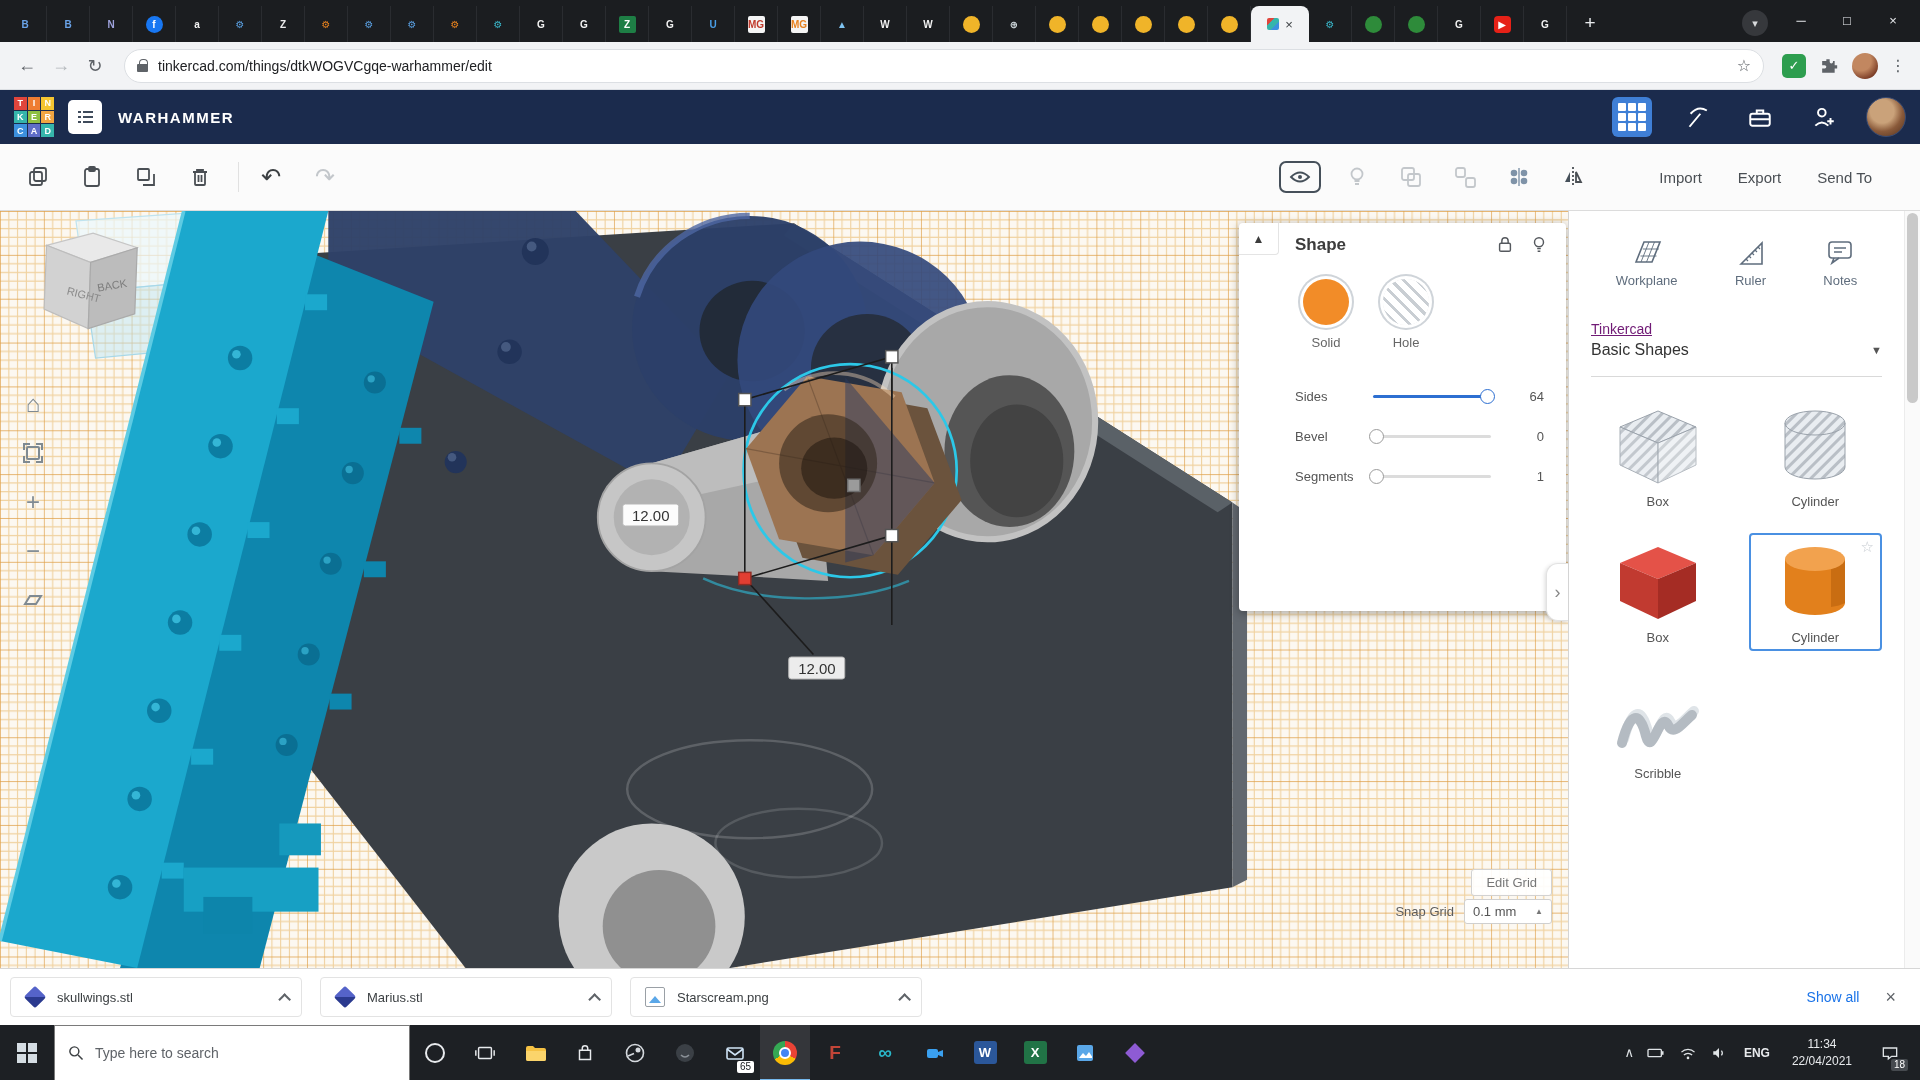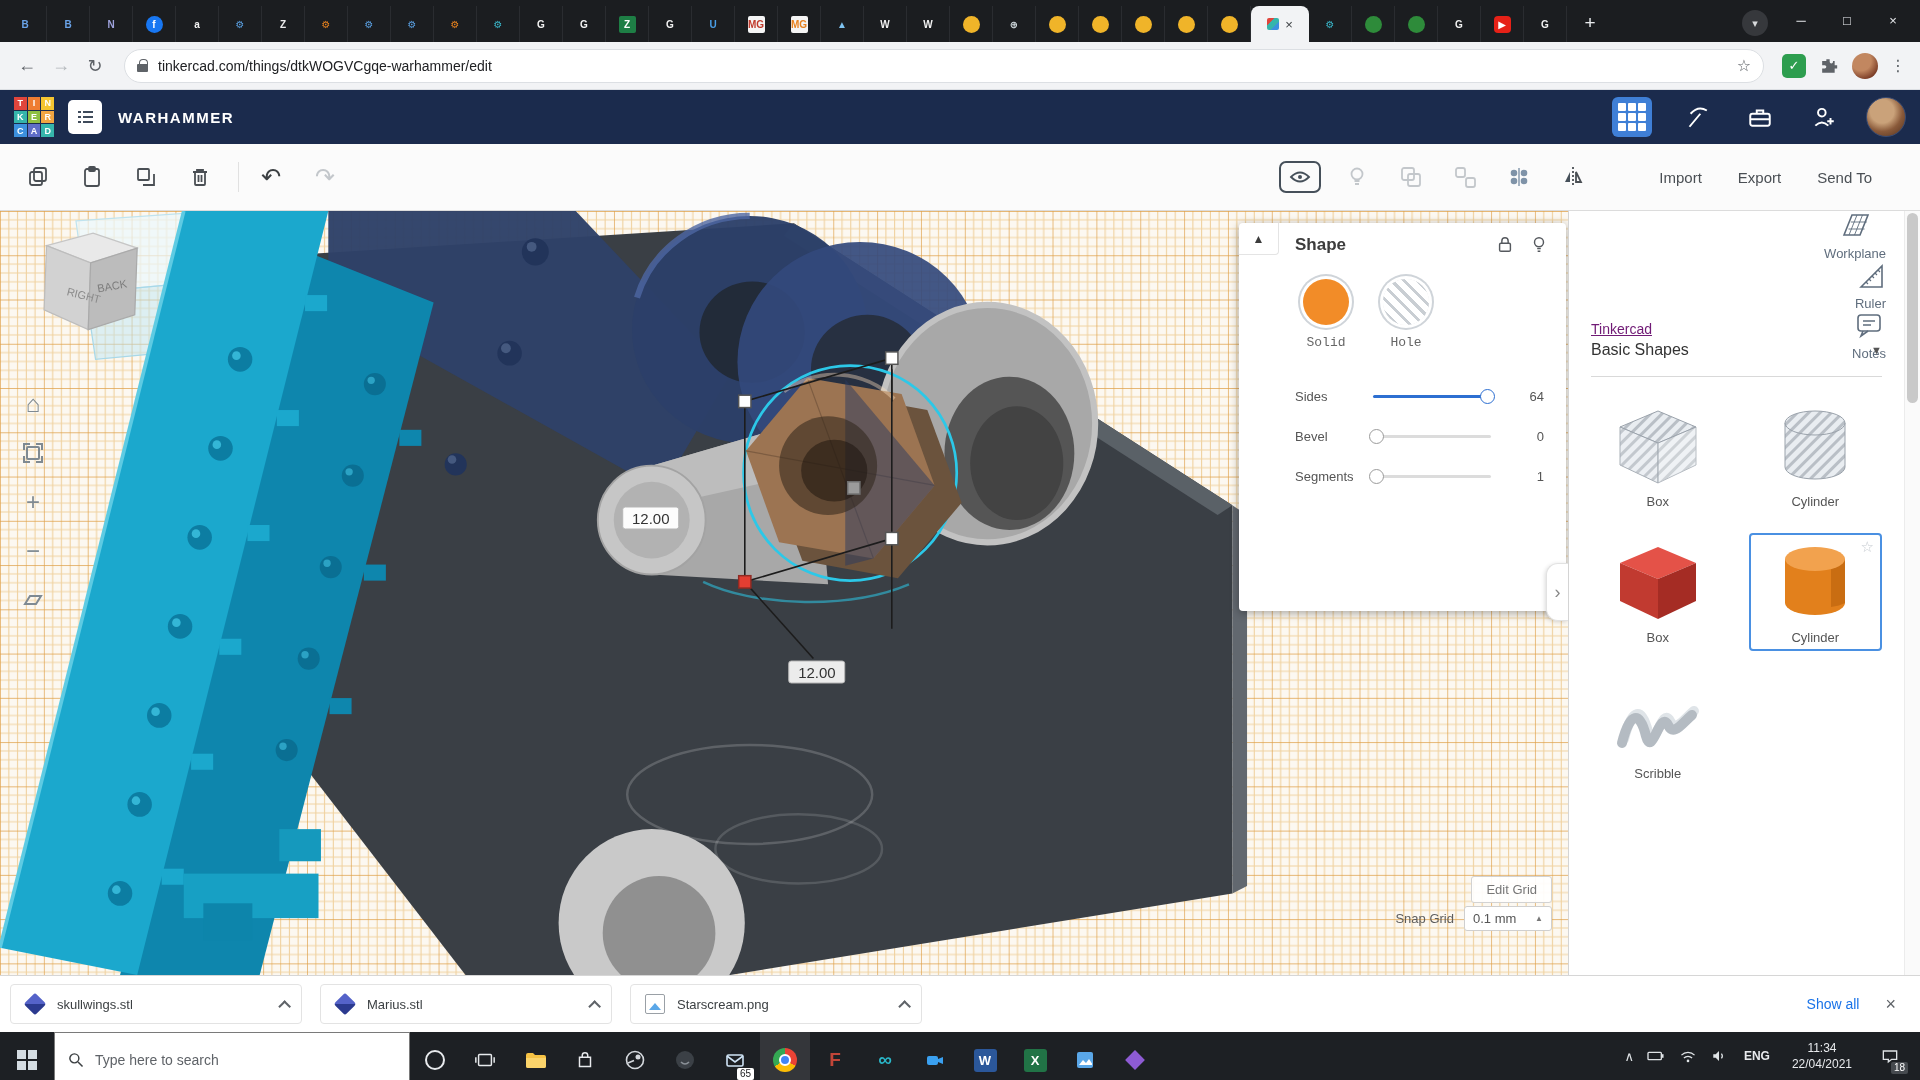--- a/index.html
+++ b/index.html
@@ -73,21 +73,21 @@
   .railbtn{width:34px;height:34px;color:#7f8a92;font-size:24px;text-shadow:0 0 4px #fff;border-radius:6px;}
   .railbtn svg{stroke:#7f8a92;fill:none;stroke-width:2;}
 
   
   #shapepanel{position:absolute;top:12px;right:2px;width:327px;height:388px;background:#fff;border-radius:4px;box-shadow:0 2px 10px rgba(0,0,0,.35);}
   .collapse-btn{position:absolute;top:0;left:0;width:40px;height:32px;border-right:1px solid #e4e4e4;border-bottom:1px solid #e4e4e4;border-radius:4px 0 4px 0;color:#3c3c3c;font-size:12px;}
   .panel-inner{padding:12px 18px 0 56px;}
   .panel-head{display:flex;align-items:center;}
   .panel-title{font-size:17px;font-weight:bold;color:#3c3c3c;flex:1;}
   .panel-head svg{stroke:#55595e;fill:none;stroke-width:1.6;margin-left:16px;}
-  .matrow{display:flex;gap:34px;margin:24px 0 6px 8px;font-family:Liberation Mono, monospace;}
+  .matrow{display:flex;gap:34px;margin:24px 0 6px 8px;}
   .mat{display:flex;flex-direction:column;align-items:center;cursor:pointer;}
   .matcircle{width:46px;height:46px;border-radius:50%;}
   .matcircle.solid{background:#f28c28;box-shadow:0 0 0 3px #fff,0 0 0 5px #cfd4d9;}
   .matcircle.hole{background:repeating-linear-gradient(45deg,#c9ced3 0 3px,#fff 3px 9px);box-shadow:0 0 0 3px #fff,0 0 0 5px #cfd4d9;}
   .matlabel{font-size:13px;color:#666;margin-top:10px;}
   .sliders{margin-top:26px;}
   .srow{display:flex;align-items:center;height:40px;}
   .slabel{width:78px;font-size:13px;color:#555;}
   .strack{width:118px;height:3px;background:#dcdcdc;border-radius:2px;position:relative;}
   .strack.blue{background:#2d6fd1;}
@@ -99,21 +99,21 @@
   .panel-expander{position:absolute;right:0;top:352px;width:22px;height:58px;background:#fff;border:1px solid #e2e2e2;border-right:none;border-radius:12px 0 0 12px;color:#888;font-size:18px;box-shadow:-1px 1px 4px rgba(0,0,0,.15);}
 
   .editgrid{position:absolute;right:16px;bottom:72px;background:rgba(255,255,255,.92);border:1px solid #d2d2d2;border-radius:3px;padding:5px 14px;font-size:13px;color:#777;}
   .snaprow{position:absolute;right:16px;bottom:44px;display:flex;align-items:center;}
   .snaplabel{font-size:13px;color:#5d5d5d;margin-right:10px;}
   .snapselect{background:#fff;border:1px solid #cfcfcf;border-radius:3px;padding:4px 8px;width:88px;display:flex;align-items:center;justify-content:space-between;font-size:13px;color:#555;}
   .snapselect .caret{font-size:8px;color:#777;}
 
   
   #sidebar{width:352px;background:#fff;border-left:1px solid #d4d4d4;position:relative;padding-right:16px;}
-  .tools-row{height:104px;display:flex;justify-content:space-around;align-items:flex-end;padding:0 18px;flex-direction:column;}
+  .tools-row{height:104px;display:flex;justify-content:space-around;align-items:center;padding:0 18px;}
   .tool{display:flex;flex-direction:column;align-items:center;cursor:pointer;}
   .tool svg{stroke:#5f6d7d;fill:none;stroke-width:1.6;}
   .tool .tlabel{font-size:13px;color:#5f6d7d;margin-top:7px;}
   .lib-select{margin:0 22px;height:62px;border-bottom:1px solid #d9d9d9;cursor:pointer;}
   .lib-label{font-size:14px;color:#701a75;padding-top:6px;text-decoration:underline;}
   .lib-main{display:flex;align-items:center;justify-content:space-between;font-size:16px;color:#333;margin-top:4px;}
   .lib-main .caret{font-size:11px;color:#555;}
   .shape-grid{display:grid;grid-template-columns:1fr 1fr;gap:18px 24px;padding:20px 22px;}
   .tile{display:flex;flex-direction:column;align-items:center;border:2px solid transparent;border-radius:4px;padding:6px 4px 4px;position:relative;cursor:pointer;}
   .tile.selected{border-color:#4a90e2;background:#fff;}
@@ -128,21 +128,21 @@
   .dlicon{width:20px;height:20px;margin-right:12px;background:linear-gradient(135deg,#5563c9 0 50%,#2b3a8f 50%);transform:rotate(45deg) scale(.8);border-radius:3px;}
   .dlicon.img{transform:none;background:#fff;border:1.5px solid #9aa0a6;border-radius:2px;position:relative;}
   .dlicon.img:before{content:"";position:absolute;left:3px;bottom:3px;border-left:6px solid transparent;border-right:6px solid transparent;border-bottom:7px solid #5aa7e8;}
   .dlname{flex:1;font-size:13px;color:#3c4043;white-space:nowrap;overflow:hidden;}
   .dlcaret{width:9px;height:9px;border-top:2px solid #5f6368;border-right:2px solid #5f6368;transform:rotate(-45deg) translateY(3px);}
   #downloads .spacer{flex:1;}
   .showall{color:#1a73e8;font-size:14px;margin-right:26px;cursor:pointer;}
   .dlclose{font-size:18px;color:#5f6368;margin-right:14px;cursor:pointer;}
 
   
-  #taskbar{height:48px;background:#1d2024;display:flex;color:#e8eaed;}
+  #taskbar{height:55px;background:#1d2024;display:flex;align-items:center;color:#e8eaed;}
   .startbtn{width:54px;height:56px;}
   .winlogo{display:grid;grid-template-columns:9px 9px;grid-template-rows:9px 9px;gap:2px;}
   .winlogo span{background:#d5dde3;}
   .tsearch-wrap{width:356px;height:56px;background:#fff;border:1px solid #7a7a7a;display:flex;align-items:center;}
   .tsearch-wrap svg{margin:0 10px 0 12px;}
   .tsearch{border:none;outline:none;font-size:14px;color:#333;flex:1;background:transparent;font-family:inherit;}
   .tsearch::placeholder{color:#5f6368;}
   .tbicon{width:50px;height:56px;position:relative;cursor:pointer;}
   .tbicon.active{background:rgba(255,255,255,.10);box-shadow:inset 0 -2px 0 #76b9ed;}
   .cortana{width:20px;height:20px;border-radius:50%;border:2px solid #e8eaed;}

